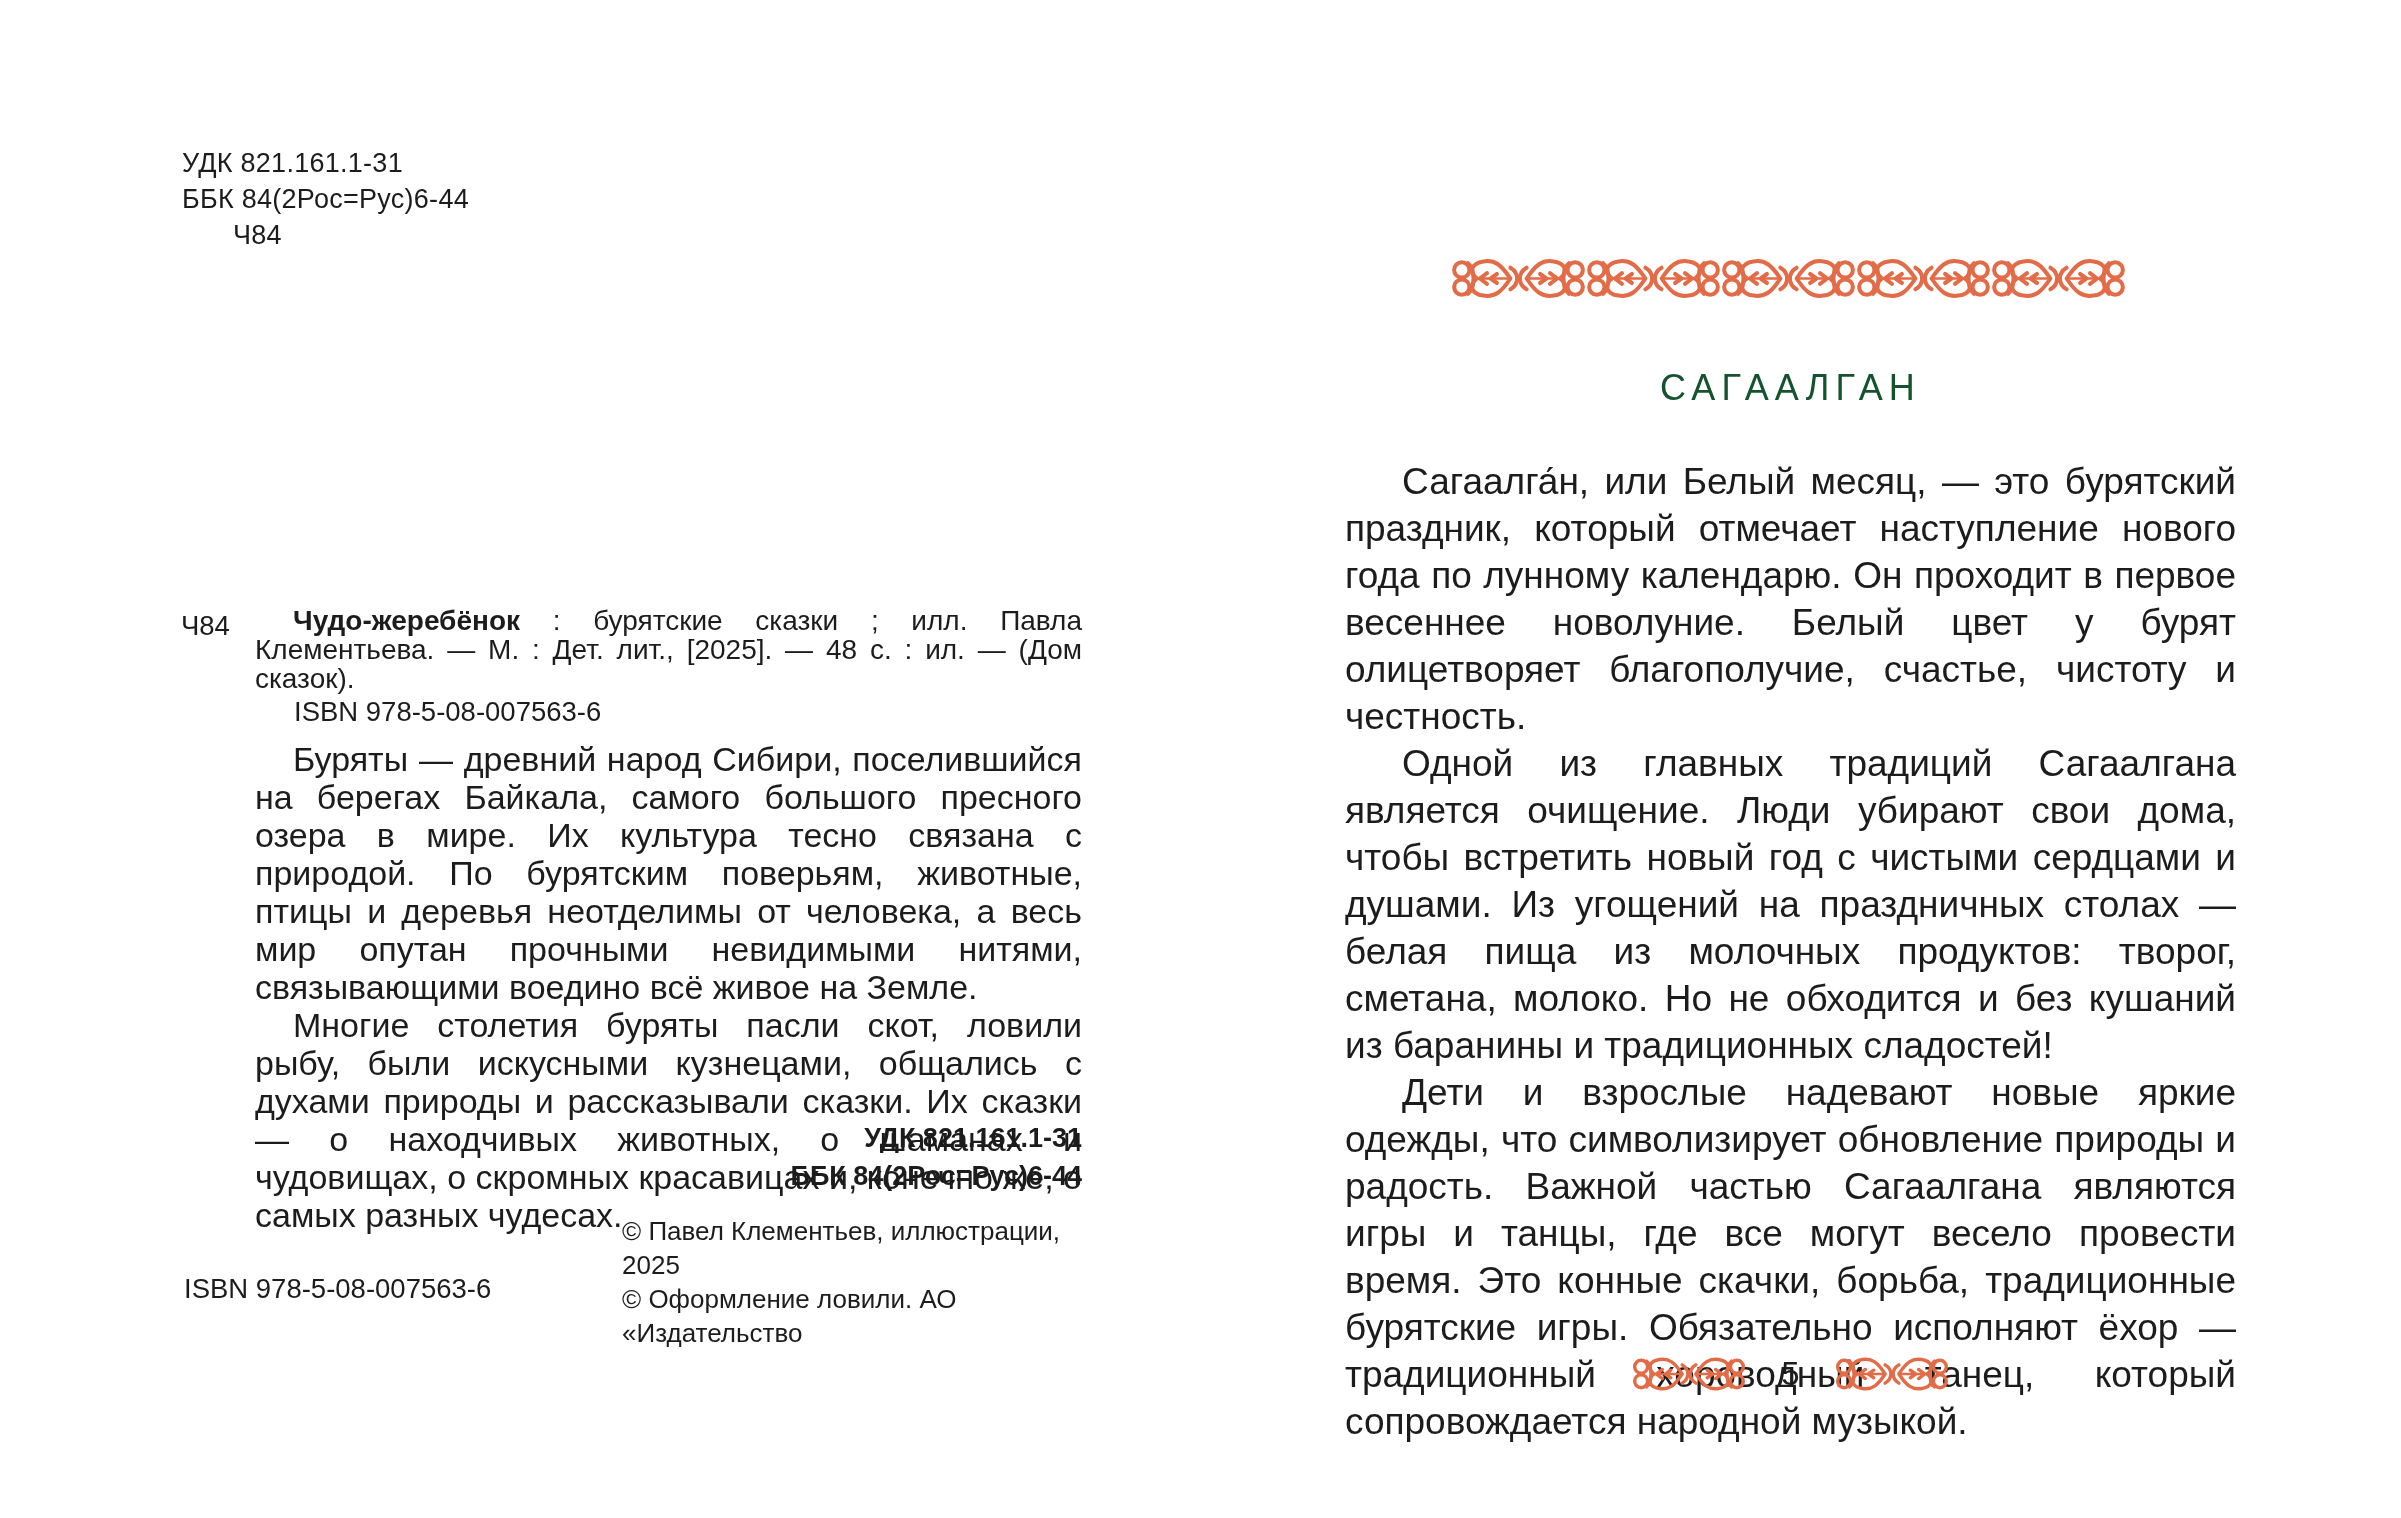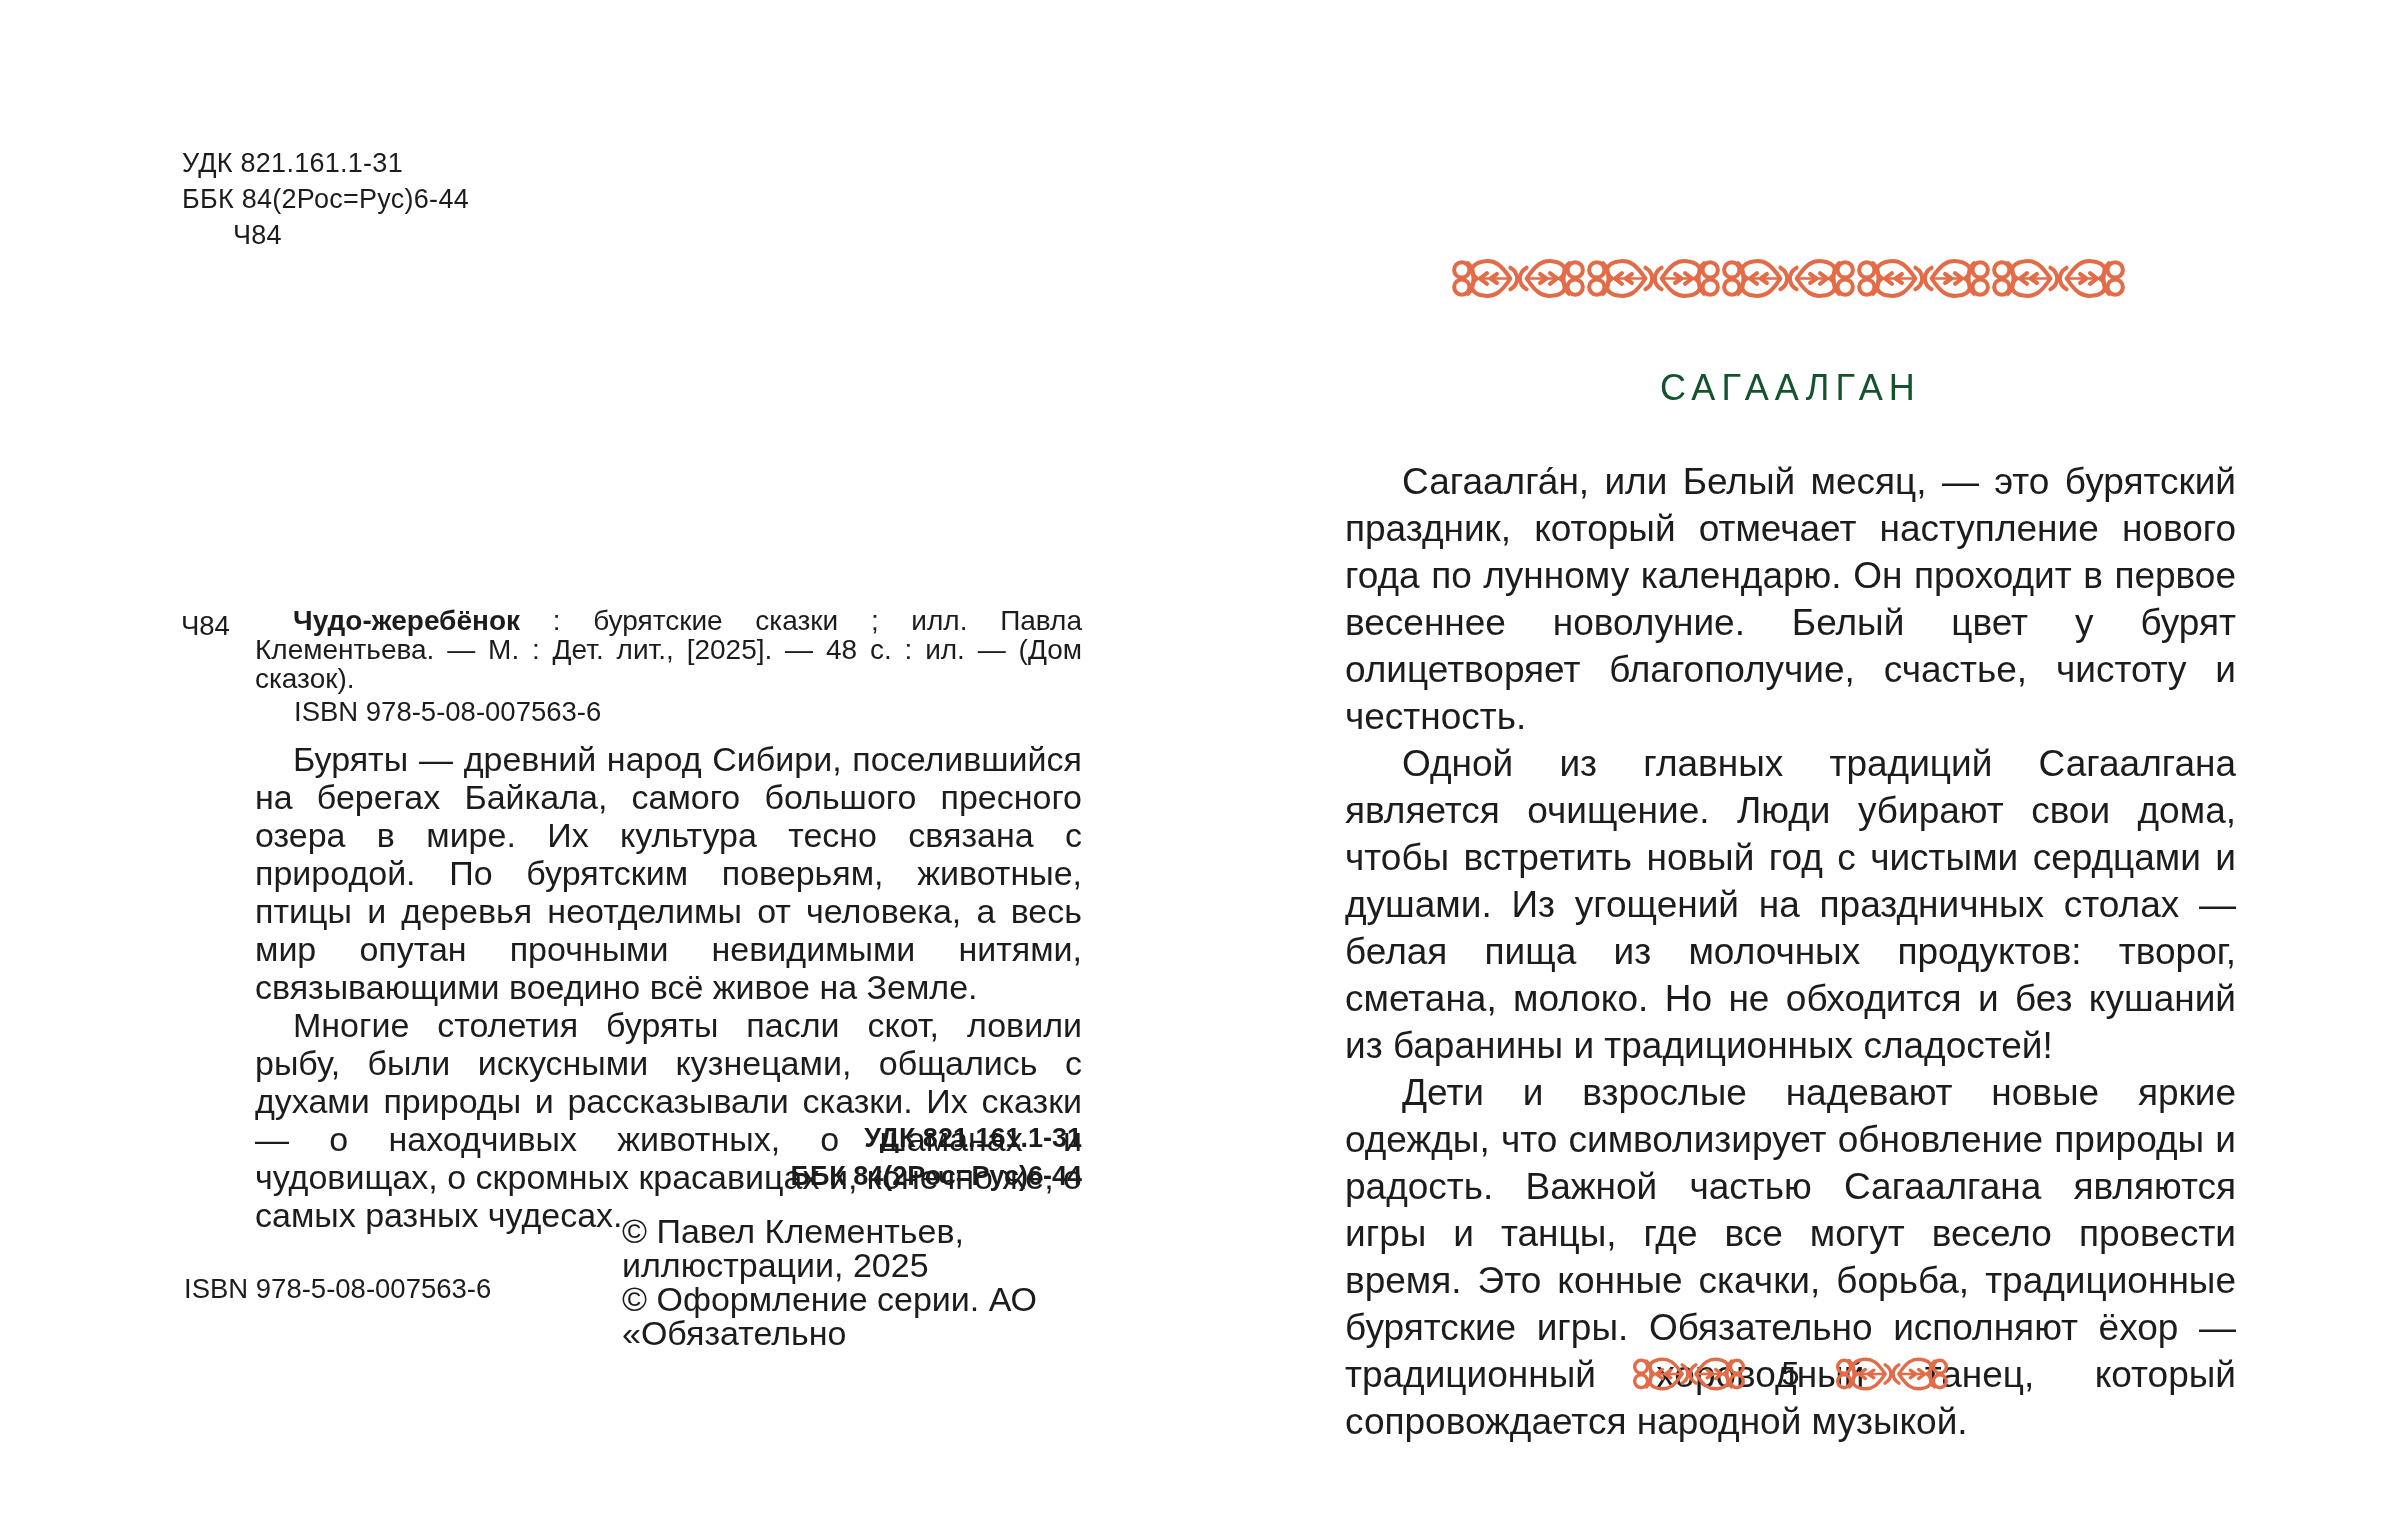--- a/index.html
+++ b/index.html
@@ -23,21 +23,21 @@
 
   .isbn-top{left:294px;top:694px;font-size:27.5px;line-height:36px;}
 
   .annotation{left:255px;top:740px;width:827px;font-size:34px;line-height:38px;
               text-align:justify;}
   .annotation p{text-indent:38px;}
 
   .udk-right{left:598px;top:1119px;width:484px;text-align:right;
              font-size:27px;line-height:38px;font-weight:bold;}
 
-  .copyright{left:622px;top:1214px;width:466px;font-size:34px;line-height:34px;}
+  .copyright{left:622px;top:1214px;width:466px;font-size:26px;line-height:34px;}
   .copyright .shifted{padding-left:30px;}
 
   .isbn-bottom{left:184px;top:1271px;font-size:27.5px;line-height:36px;}
 
   
   .orn-band{left:1446px;top:256px;}
   .chapter-title{left:1345px;top:367px;width:891px;text-align:center;
                  font-size:36px;letter-spacing:.17em;font-weight:400;}
   .body-right{left:1345px;top:458px;width:891px;font-size:37px;line-height:47px;
               text-align:justify;}
@@ -90,21 +90,21 @@
   <p>Многие столетия буряты пасли скот, ловили рыбу, были искусными кузнецами, общались с духами природы и рассказывали сказки. Их сказки — о находчивых животных, о шаманах и чудовищах, о скромных красавицах и, конечно же, о самых разных чудесах.</p>
 </div>
 
 <div class="abs udk-right">
   <div>УДК 821.161.1-31</div>
   <div>ББК 84(2Рос=Рус)6-44</div>
 </div>
 
 <div class="abs copyright">
   <div>© Павел Клементьев, иллюстрации, 2025</div>
-  <div>© Оформление серии. АО «Обязательно</div>
+  <div>© Оформление ловили. АО «Издательство</div>
 </div>
 
 <div class="abs isbn-bottom">ISBN 978-5-08-007563-6</div>
 
 <div class="abs orn-band">
   <svg class="orn" viewBox="0 0 1500 100" width="685" height="45">
     <g stroke="#e36c48" stroke-width="9" fill="none">
       <use href="#orn-unit" x="0"></use>
       <use href="#orn-unit" x="300"></use>
       <use href="#orn-unit" x="600"></use>

